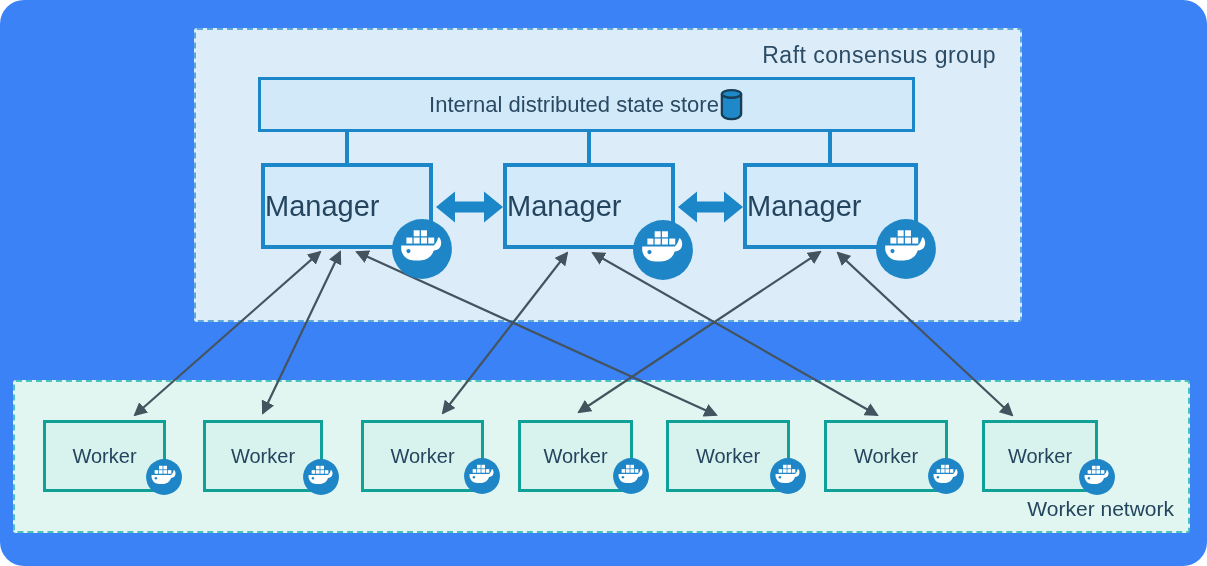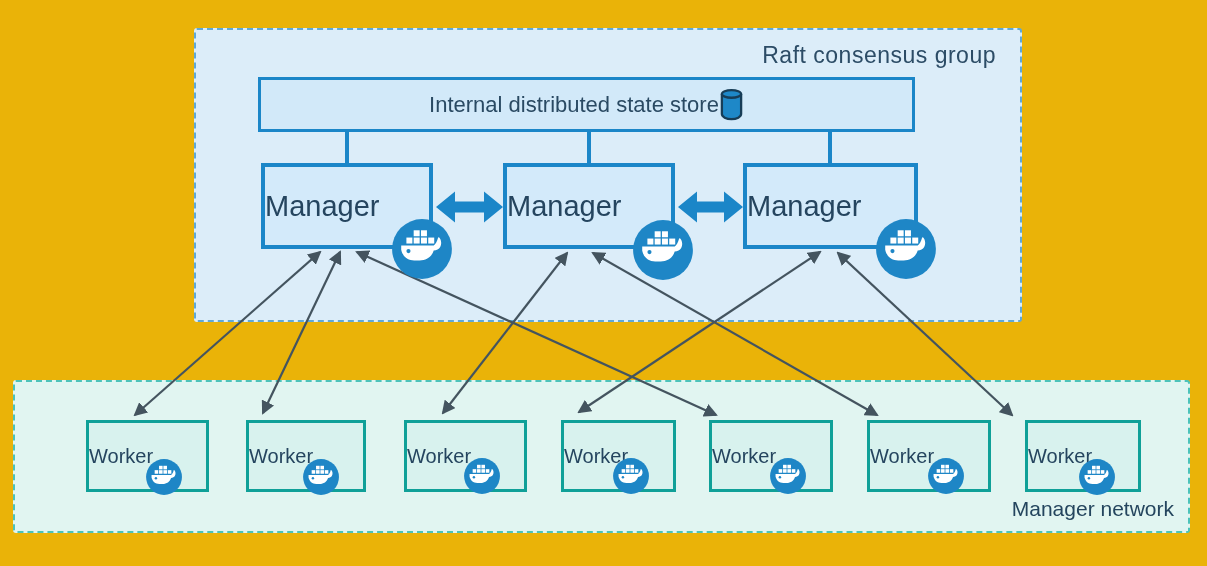--- a/index.html
+++ b/index.html
@@ -1,21 +1,22 @@
 <!DOCTYPE html>
 <html><head>
 <meta charset="utf-8">
 <style>
   html,body{margin:0;padding:0;background:#ffffff;}
   .canvas{
     position:relative;
     width:1207px;height:566px;
-    background:#eab308;
+    background:#3b82f6;
     font-family:"Liberation Sans", sans-serif;
     overflow:hidden;
+    border-radius:24px;
   }
   
   .raft-box{
     position:absolute;left:194px;top:28px;width:828px;height:294px;
     background:#dcedf9;
     border:2px dashed #5fa9d8;border-radius:3px;
     box-sizing:border-box;
   }
   .raft-label{
     position:absolute;top:12px;right:24px;
@@ -49,22 +50,22 @@
     box-sizing:border-box;
   }
   .gossip-label{
     position:absolute;bottom:10px;right:14px;
     font-size:21px;color:#24455e;
   }
   .wkr{
     position:absolute;top:420px;height:72px;
     background:#d8f2ee;border:3px solid #0fa098;
     box-sizing:border-box;
-    display:flex;align-items:center;
-    font-size:20px;color:#25455f;margin-left:43px;
+    display:flex;align-items:center;justify-content:center;
+    font-size:20px;color:#25455f;
   }
   .w1{left:43px;width:123px;}
   .w2{left:203px;width:120px;}
   .w3{left:361px;width:123px;}
   .w4{left:518px;width:115px;}
   .w5{left:666px;width:124px;}
   .w6{left:824px;width:124px;}
   .w7{left:982px;width:116px;}
   
   .overlay{
@@ -93,21 +94,21 @@
     <span>Manager</span>
   </div>
   <div class="mgr mgr2">
     <span>Manager</span>
   </div>
   <div class="mgr mgr3">
     <span>Manager</span>
   </div>
 
   <div class="gossip-box">
-    <div class="gossip-label">Manager network</div>
+    <div class="gossip-label">Worker network</div>
   </div>
 
   <div class="wkr w1">
     <span>Worker</span>
   </div>
   <div class="wkr w2">
     <span>Worker</span>
   </div>
   <div class="wkr w3">
     <span>Worker</span>

